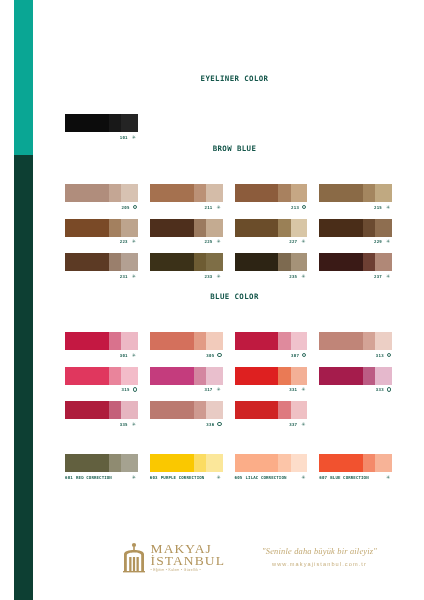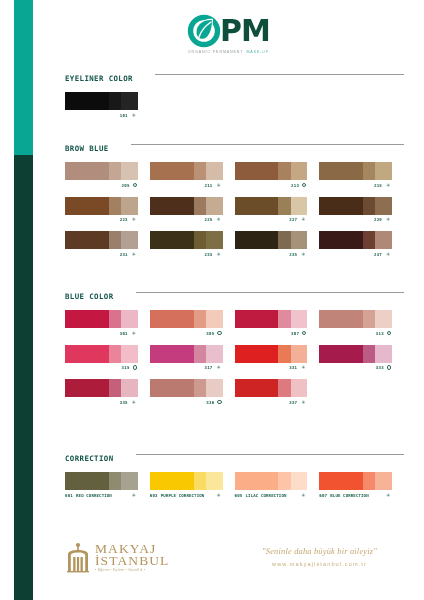--- a/index.html
+++ b/index.html
@@ -96,23 +96,24 @@
   .brand-tag .t-teal { color: #53b3a7; }
 
   
   .section {
     position: absolute;
     left: 32px;
     right: 20px;
   }
   .sec-head {
     display: flex;
-    align-items: flex-start;
+    align-items: center;
     gap: 22px;
     margin-bottom: 9px;
+    flex-direction: column;
   }
   .sec-title {
     font-family: "DejaVu Sans Mono", monospace;
     font-size: 7.4px;
     font-weight: bold;
     letter-spacing: 0.4px;
     color: #14564a;
     white-space: nowrap;
   }
   .sec-rule {
@@ -194,20 +195,21 @@
     top: 527px;
     height: 60px;
     display: flex;
     align-items: center;
   }
   .footer-left {
     display: flex;
     align-items: center;
     gap: 4px;
     width: 160px;
+    justify-content: flex-end;
   }
   .mi-mark {
     width: 26px;
     height: 32px;
     position: relative;
   }
   .mi-words {
     display: flex;
     flex-direction: column;
     line-height: 1;
@@ -257,37 +259,20 @@
 
 <div id="page">
 
   <div class="sidebar">
     <div class="bar-top"></div>
     <div class="bar-bottom"></div>
   </div>
 
   <div class="content">
 
-    <div class="brand">
-      <div class="brand-row">
-        <span class="brand-mark">
-          <svg width="34" height="34" viewBox="0 0 34 34">
-            <circle cx="17" cy="17" r="13.5" fill="none" stroke="#0aa694" stroke-width="5.4"></circle>
-            <path d="M26 5 C18 4 8 9 8 18 C8 23 11 26 15 26 C22 26 26 17 26 5 Z" fill="#ffffff"></path>
-            <path d="M25 6 C17 5.5 9.5 10 9.5 18 C9.5 22.3 12 24.8 15.2 24.8 C21 24.8 25 17 25 6 Z" fill="#0aa694"></path>
-            <path d="M24 8 C18 12 14 17 12 23" fill="none" stroke="#ffffff" stroke-width="1.5" stroke-linecap="round"></path>
-          </svg>
-        </span>
-        <span class="brand-text">PM</span>
-      </div>
-      <div class="brand-tag">
-        <span class="t-dark">ORGANIC PERMANENT</span>
-        <span class="t-teal">MAKE-UP</span>
-      </div>
-    </div>
 
     <div class="section" style="top:74px;">
       <div class="sec-head">
         <span class="sec-title">EYELINER COLOR</span>
         <span class="sec-rule"></span>
       </div>
       <div class="grid">
         <div class="cell">
           <div class="swatch">
             <div class="s1" style="background: rgb(12, 12, 12);"></div>
@@ -567,24 +552,20 @@
             </div>
             <div class="cap">
               <span class="cap-code">337</span>
               <span class="cap-icon">✳</span>
             </div>
           </div>
         </div>
     </div>
 
     <div class="section" style="top:454px;">
-      <div class="sec-head">
-        <span class="sec-title">CORRECTION</span>
-        <span class="sec-rule"></span>
-      </div>
       <div class="grid" id="grid-correction">
           <div class="cell cell-corr">
             <div class="swatch">
               <div class="s1" style="background: rgb(98, 96, 63);"></div>
               <div class="s2" style="background: rgb(143, 139, 113);"></div>
               <div class="s3" style="background: rgb(165, 162, 144);"></div>
             </div>
             <div class="cap">
               <span class="cap-code">601</span>
               <span class="cap-name">RED CORRECTION</span>

